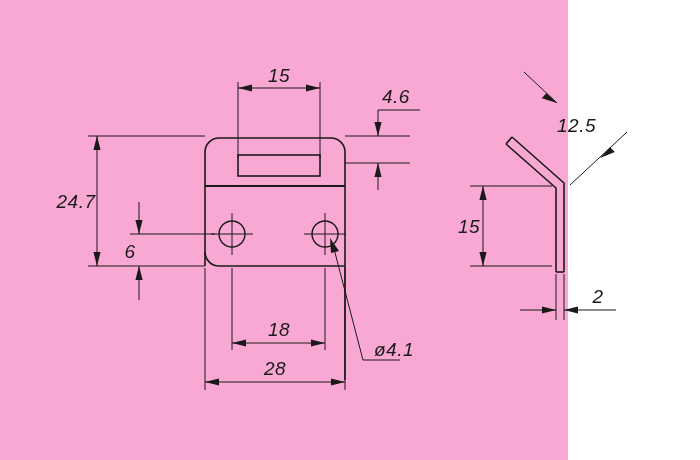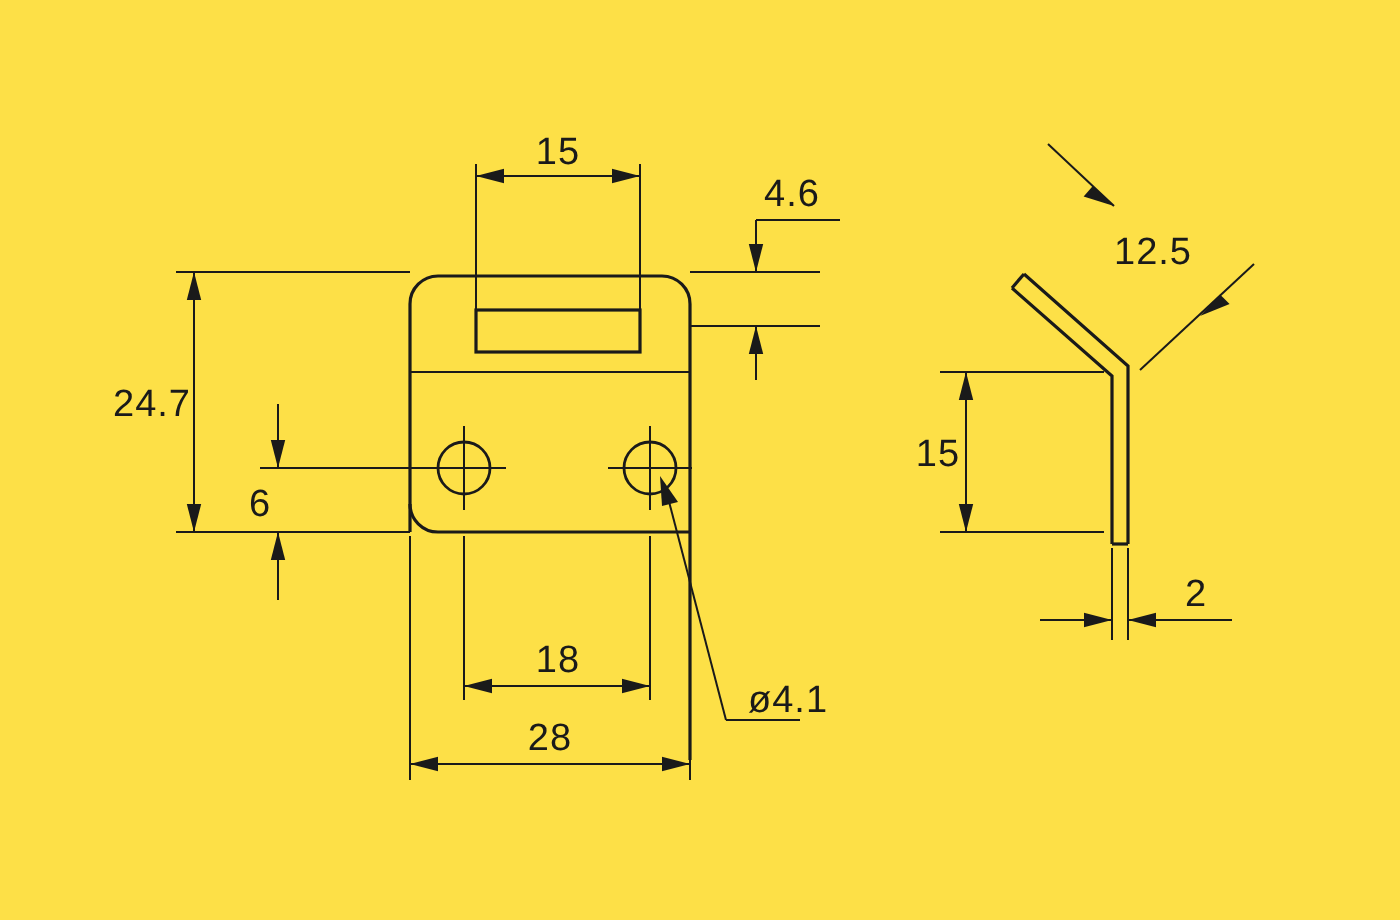--- a/index.html
+++ b/index.html
@@ -8,23 +8,24 @@
     background: #ffffff;
   }
   body {
     width: 700px;
     height: 460px;
     overflow: hidden;
     font-family: "Liberation Sans", sans-serif;
   }
   #drawing-root {
     position: relative;
-    width: 700px;
+    width: 568px;
     height: 460px;
-    background: #fde047;
+    background: #f9a8d4;
+    font-style: italic;
   }
   svg#cad {
     display: block;
     width: 700px;
     height: 460px;
   }
   .ln {
     stroke: #1a1a1a;
     stroke-width: 1.2;
     fill: none;

